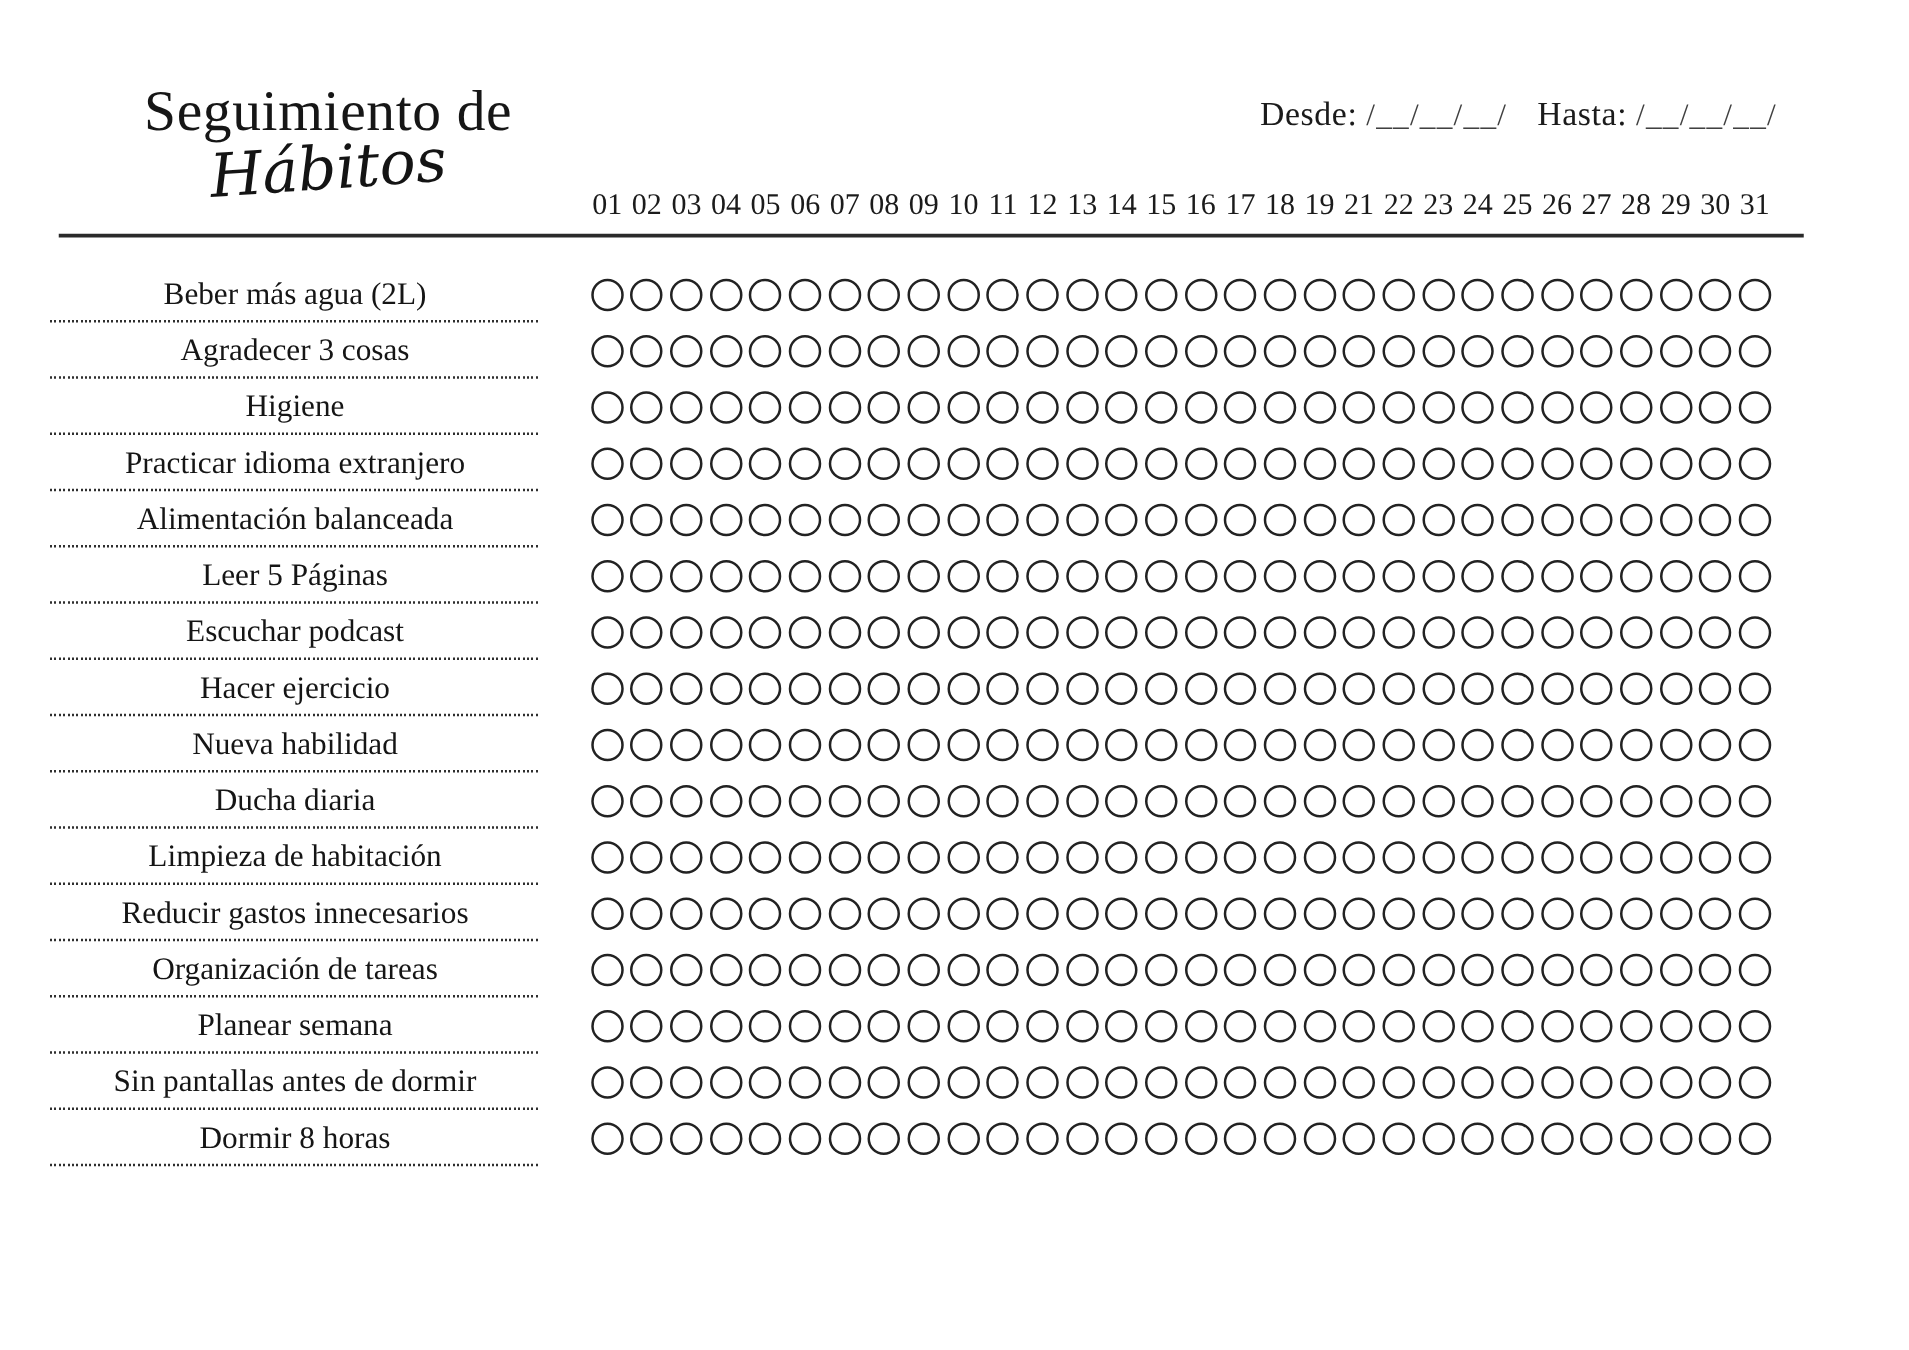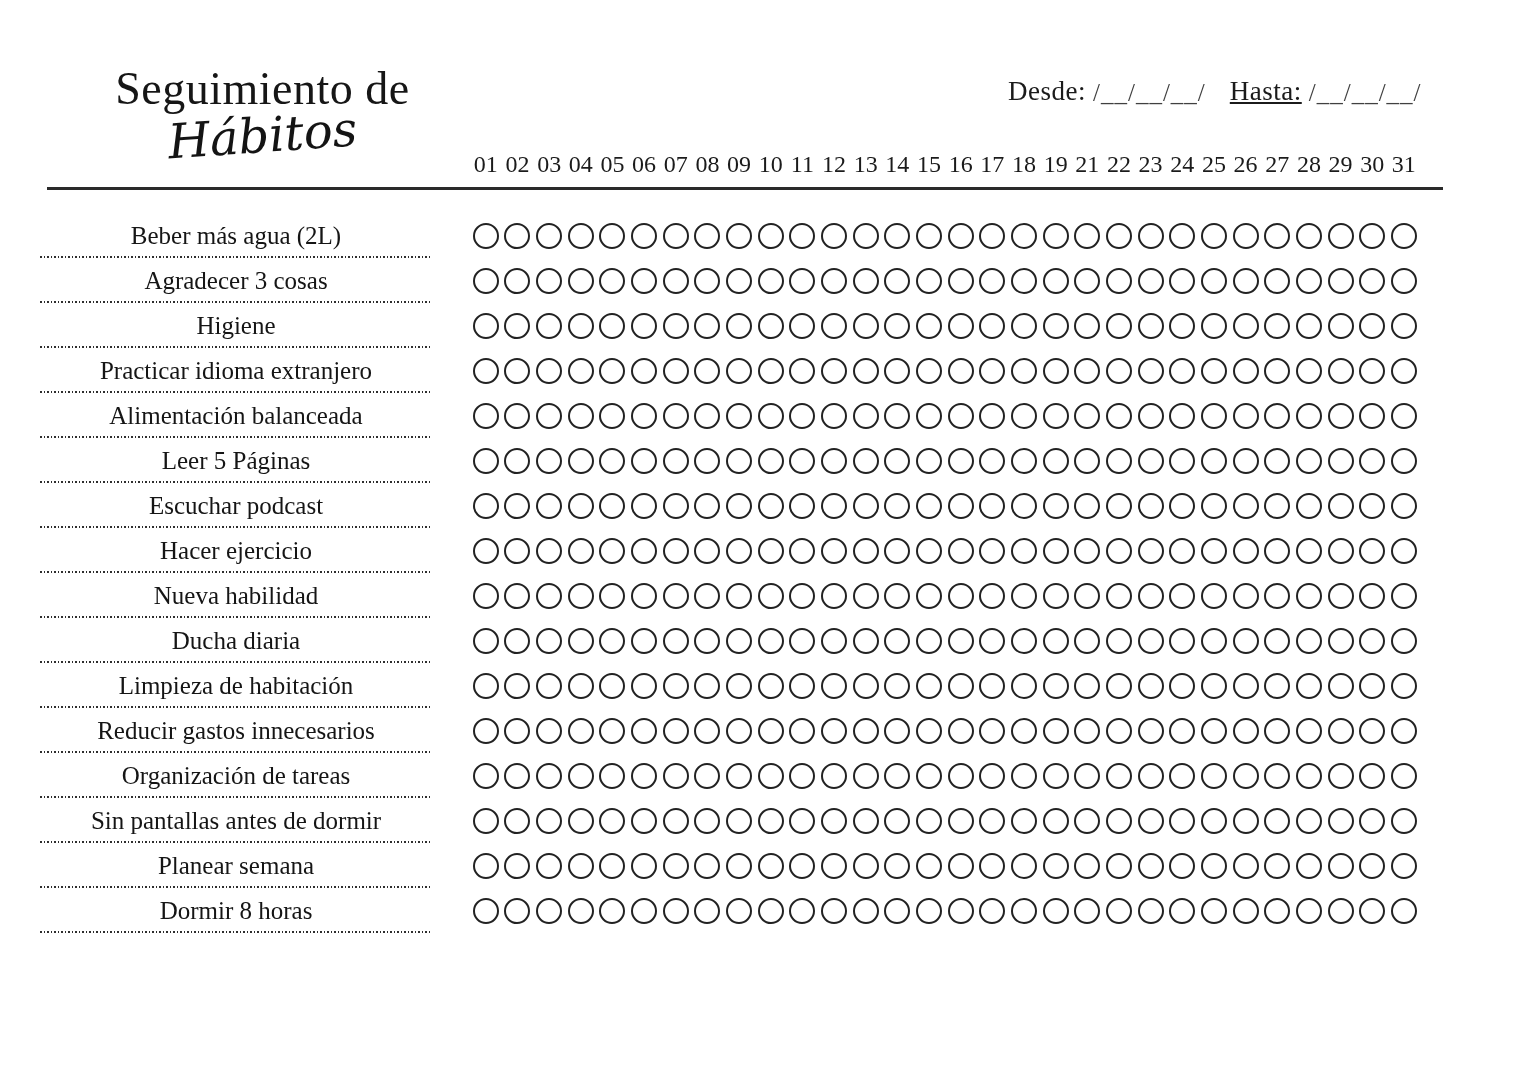--- a/index.html
+++ b/index.html
@@ -34,21 +34,21 @@
     position: absolute; left: 1008px; top: 76px;
     display: flex; align-items: flex-end;
     font-size: 27px; white-space: nowrap;
   }
   .date-label { color: #1b1b1b; letter-spacing: 0.5px; }
   .date-value {
     margin-left: 7px;
     font-size: 25px; letter-spacing: 1px;
     color: #404040; font-weight: 400;
   }
-  .date-label.second { margin-left: 24px; text-decoration: underline; }
+  .date-label.second { margin-left: 24px; }
 
   
   .day-header { position: absolute; left: 470px; top: 151px; display: flex; }
   .day-cell {
     width: 31.66px; flex: 0 0 31.66px;
     text-align: center; font-size: 24px; color: #1b1b1b;
   }
 
   
   .header-rule {
@@ -1363,21 +1363,21 @@
           </span>
           <span class="circle-cell">
             <span class="circle"></span>
           </span>
           <span class="circle-cell">
             <span class="circle"></span>
           </span>
         </div>
       </div>
       <div class="row">
-        <div class="habit-label">Sin pantallas antes de dormir</div>
+        <div class="habit-label">Planear semana</div>
         <div class="circles">
           <span class="circle-cell">
             <span class="circle"></span>
           </span>
           <span class="circle-cell">
             <span class="circle"></span>
           </span>
           <span class="circle-cell">
             <span class="circle"></span>
           </span>
@@ -1458,21 +1458,21 @@
           </span>
           <span class="circle-cell">
             <span class="circle"></span>
           </span>
           <span class="circle-cell">
             <span class="circle"></span>
           </span>
         </div>
       </div>
       <div class="row">
-        <div class="habit-label">Planear semana</div>
+        <div class="habit-label">Sin pantallas antes de dormir</div>
         <div class="circles">
           <span class="circle-cell">
             <span class="circle"></span>
           </span>
           <span class="circle-cell">
             <span class="circle"></span>
           </span>
           <span class="circle-cell">
             <span class="circle"></span>
           </span>

